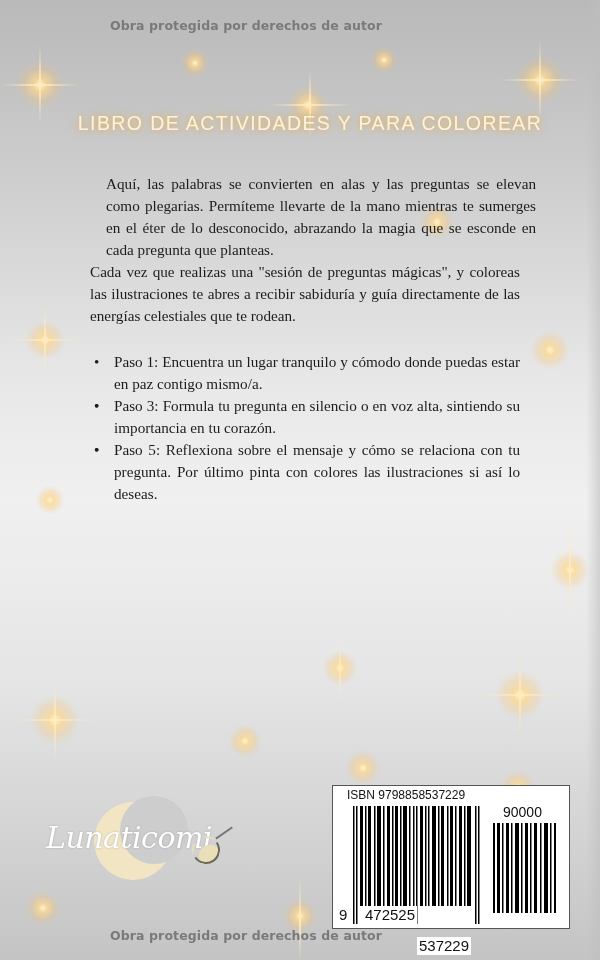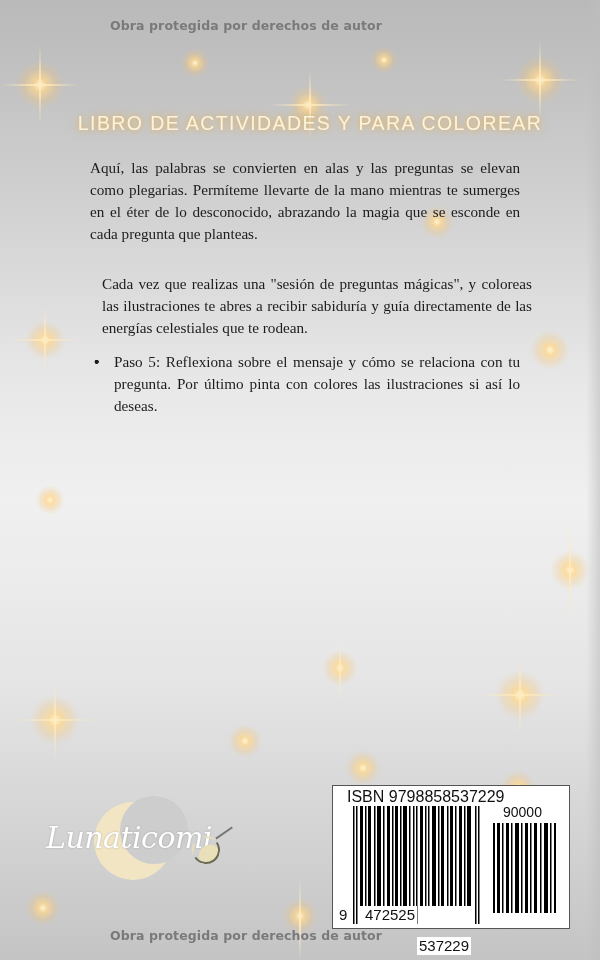--- a/index.html
+++ b/index.html
@@ -66,21 +66,21 @@
     border: 2px solid #6b6b50; border-left-color: transparent; border-top-color: transparent;
     background: radial-gradient(circle at 70% 70%, #e9dfb8 45%, transparent 46%);
     transform: rotate(10deg);
   }
   .logo .wand { position: absolute; left: 172px; top: 40px; width: 20px; height: 1.5px; background: #777; transform: rotate(-35deg); }
   .isbn-box {
     position: absolute; left: 332px; top: 785px; width: 236px; height: 142px; z-index: 6;
     background: #ffffff; border: 1px solid #555;
     font-family: "Liberation Sans", sans-serif; color: #111;
   }
-  .isbn-label { position: absolute; left: 14px; top: 2px; font-size: 16px; }
+  .isbn-label { position: absolute; left: 14px; top: 2px; font-size: 12px; }
   .addon-label { position: absolute; left: 170px; top: 18px; font-size: 14px; }
   .barcode-main { position: absolute; left: 20px; top: 20px; width: 128px; height: 118px; }
   .barcode-addon { position: absolute; left: 160px; top: 37px; width: 64px; height: 90px; }
   .bc-digits { position: absolute; top: 120px; font-size: 15px; background: #fff; line-height: 18px; }
   .bc-d1 { left: 6px; }
   .bc-d2 { left: 30px; padding: 0 2px; }
   .bc-d3 { left: 84px; padding: 0 2px; margin-top: 31px; }
 </style>
 </head>
 <body>
@@ -154,27 +154,27 @@
     </div>
   <div class="star" style="left:280px;top:880px;width:40px;height:80px;">
       <div class="glow" style="left:2px;top:18px;width:36px;height:36px;"></div>
       <div class="v" style="left:19px;top:0;height:80px;"></div>
     </div>
 
   <div class="watermark top">Obra protegida por derechos de autor</div>
 
   <h1 class="title" style="margin:0;font-weight:normal;">LIBRO DE ACTIVIDADES Y PARA COLOREAR</h1>
 
-  <p class="body-text p1" style="margin:0;">Aquí, las palabras se convierten en alas y las preguntas se elevan como plegarias. Permíteme llevarte de la mano mientras te sumerges en el éter de lo desconocido, abrazando la magia que se esconde en cada pregunta que planteas.</p>
-  <p class="body-text p2" style="margin:12px;">Cada vez que realizas una "sesión de preguntas mágicas",  y coloreas las ilustraciones te abres a recibir sabiduría y guía directamente de las energías celestiales que te rodean.</p>
+  <p class="body-text p1" style="margin:16px;">Aquí, las palabras se convierten en alas y las preguntas se elevan como plegarias. Permíteme llevarte de la mano mientras te sumerges en el éter de lo desconocido, abrazando la magia que se esconde en cada pregunta que planteas.</p>
+  <p class="body-text p2" style="margin:0;">Cada vez que realizas una "sesión de preguntas mágicas",  y coloreas las ilustraciones te abres a recibir sabiduría y guía directamente de las energías celestiales que te rodean.</p>
 
   <ul class="steps">
+    <li><span class="bullet">•</span><span>Paso 1: Encuentra un lugar tranquilo y cómodo donde puedas estar en paz contigo mismo/a.</span></li>
     <li><span class="bullet">•</span></li>
-    <li><span class="bullet">•</span></li>
-    <li><span class="bullet">•</span></li>
+    <li><span class="bullet">•</span><span>Paso 3: Formula tu pregunta en silencio o en voz alta, sintiendo su importancia en tu corazón.</span></li>
     <li><span class="bullet">•</span></li>
     <li><span class="bullet">•</span><span>Paso 5: Reflexiona sobre el mensaje y cómo se relaciona con tu pregunta. Por último pinta con colores las ilustraciones si así lo deseas.</span></li>
   </ul>
 
 
   <div class="logo">
     <div class="moon"></div>
     <div class="moon-cut"></div>
     <div class="brand">Lunaticomi</div>
     <div class="mini-moon"></div>

